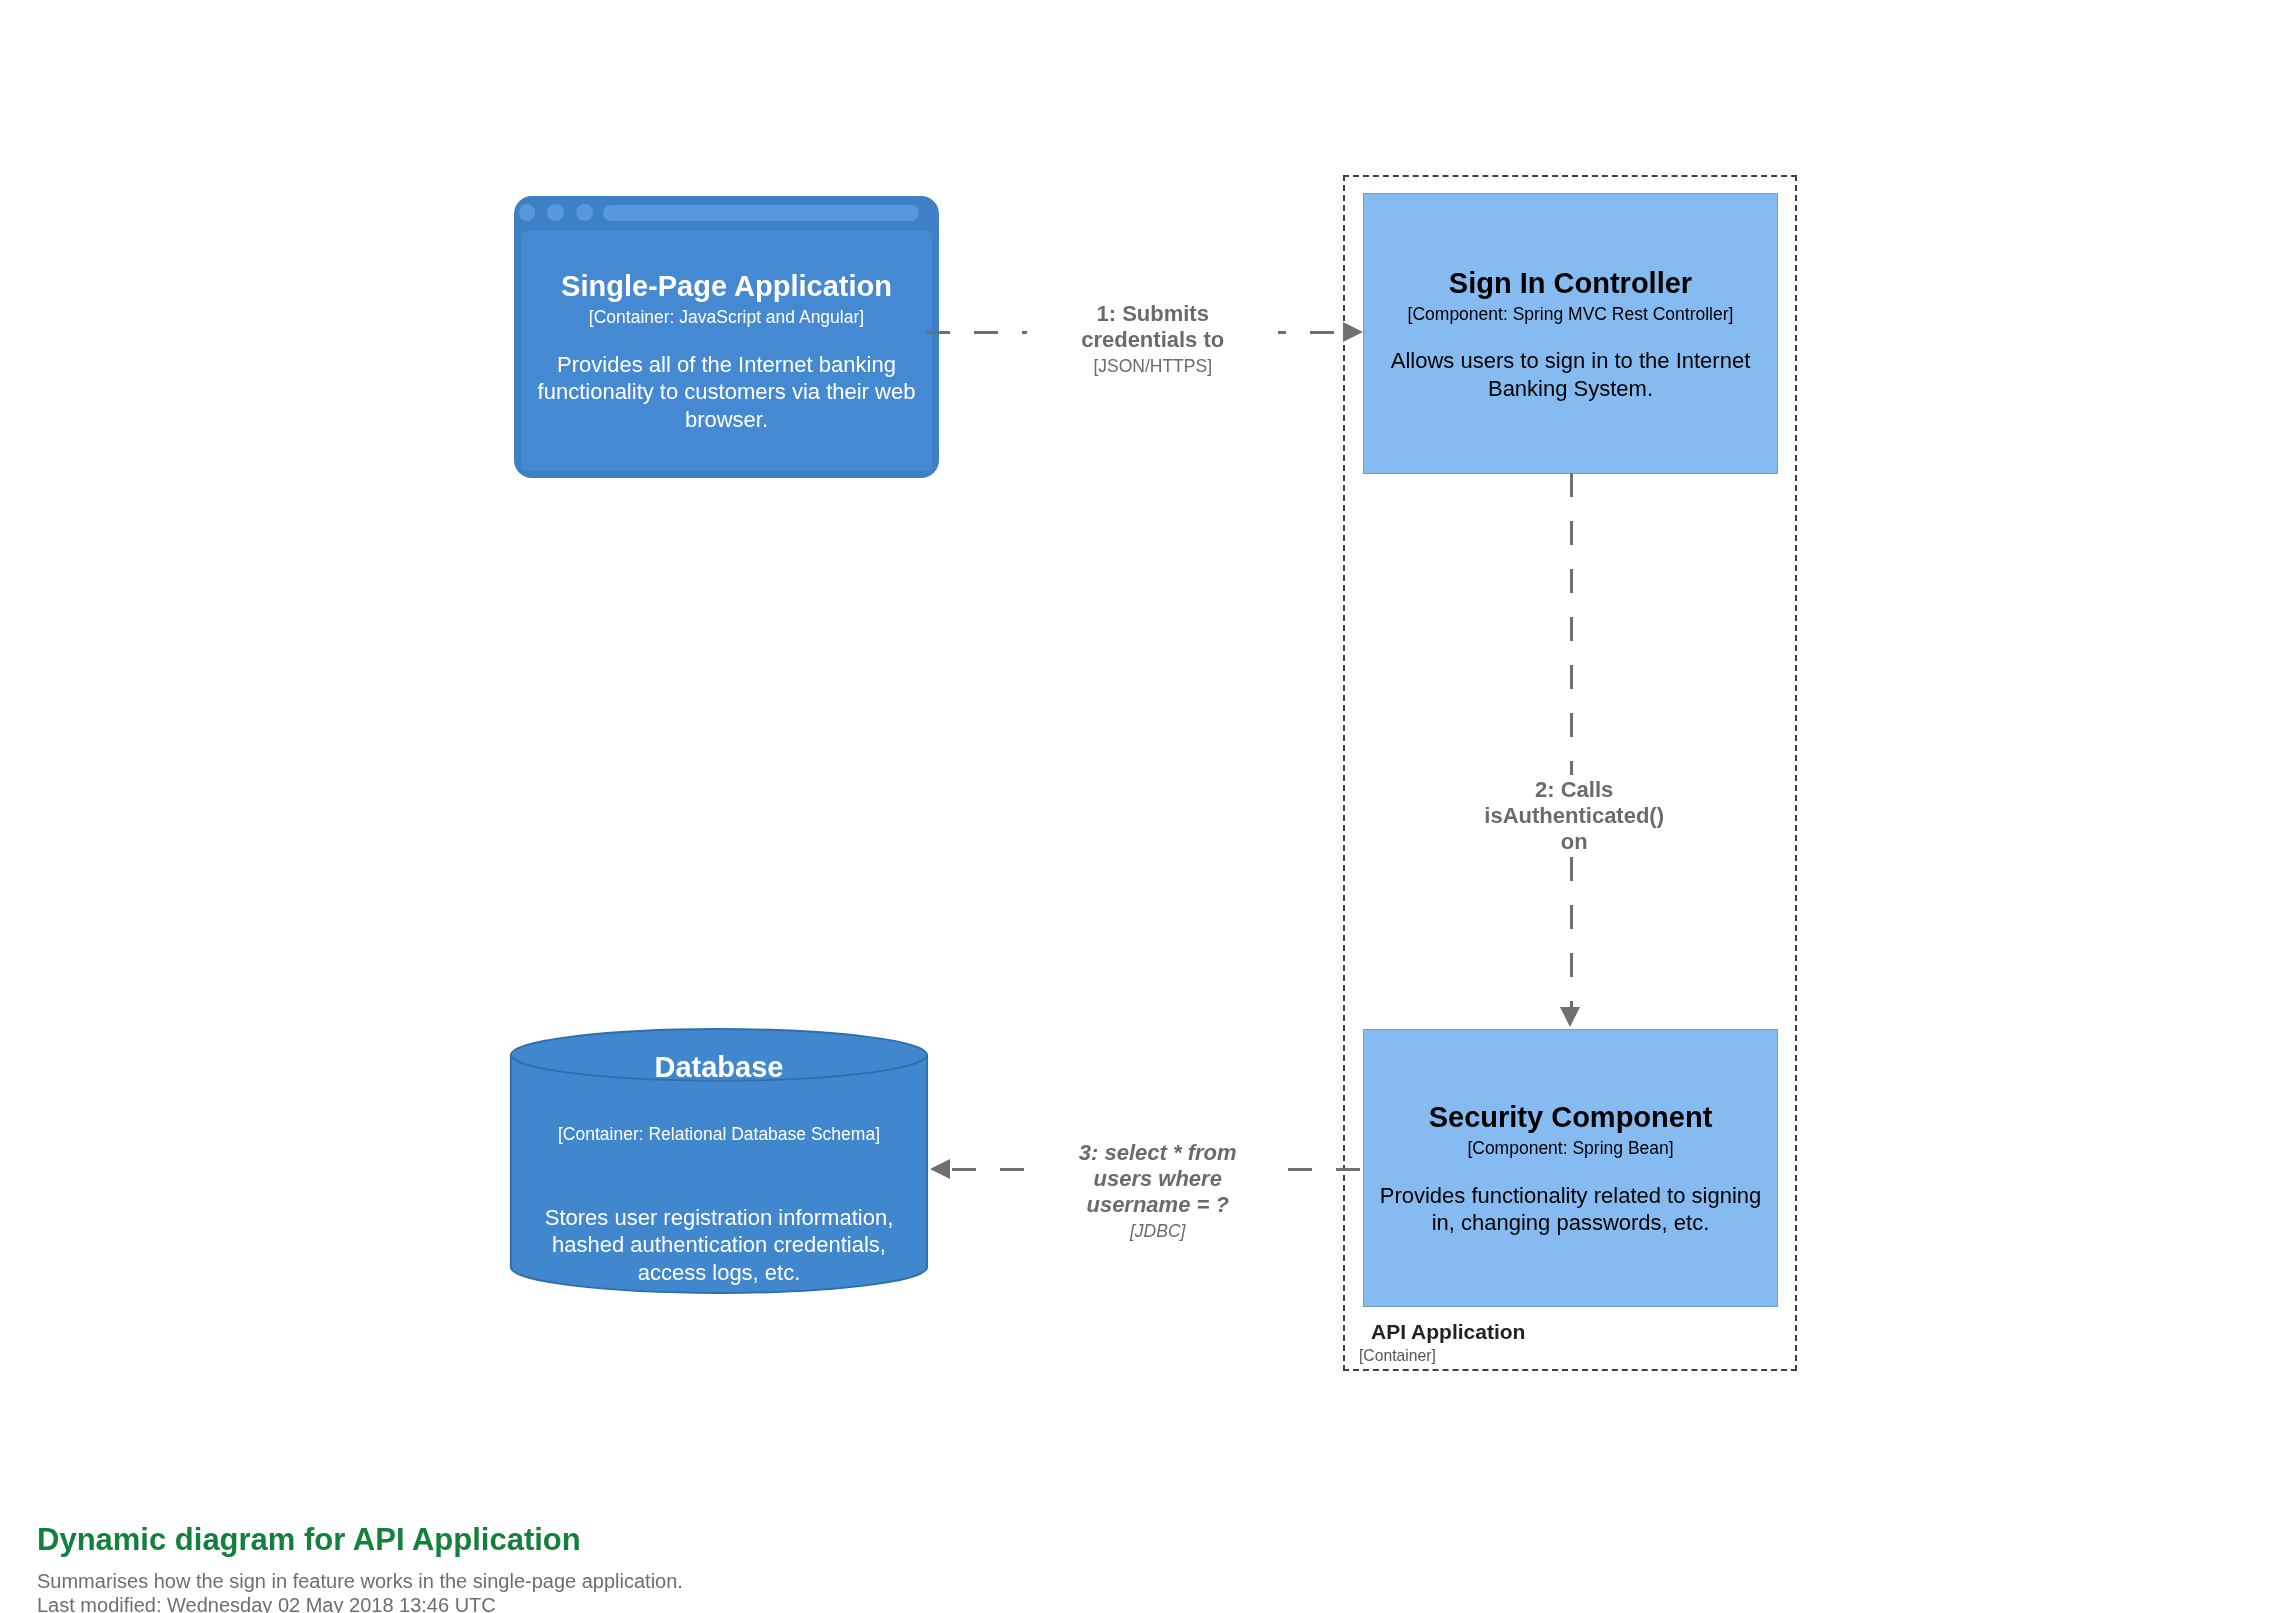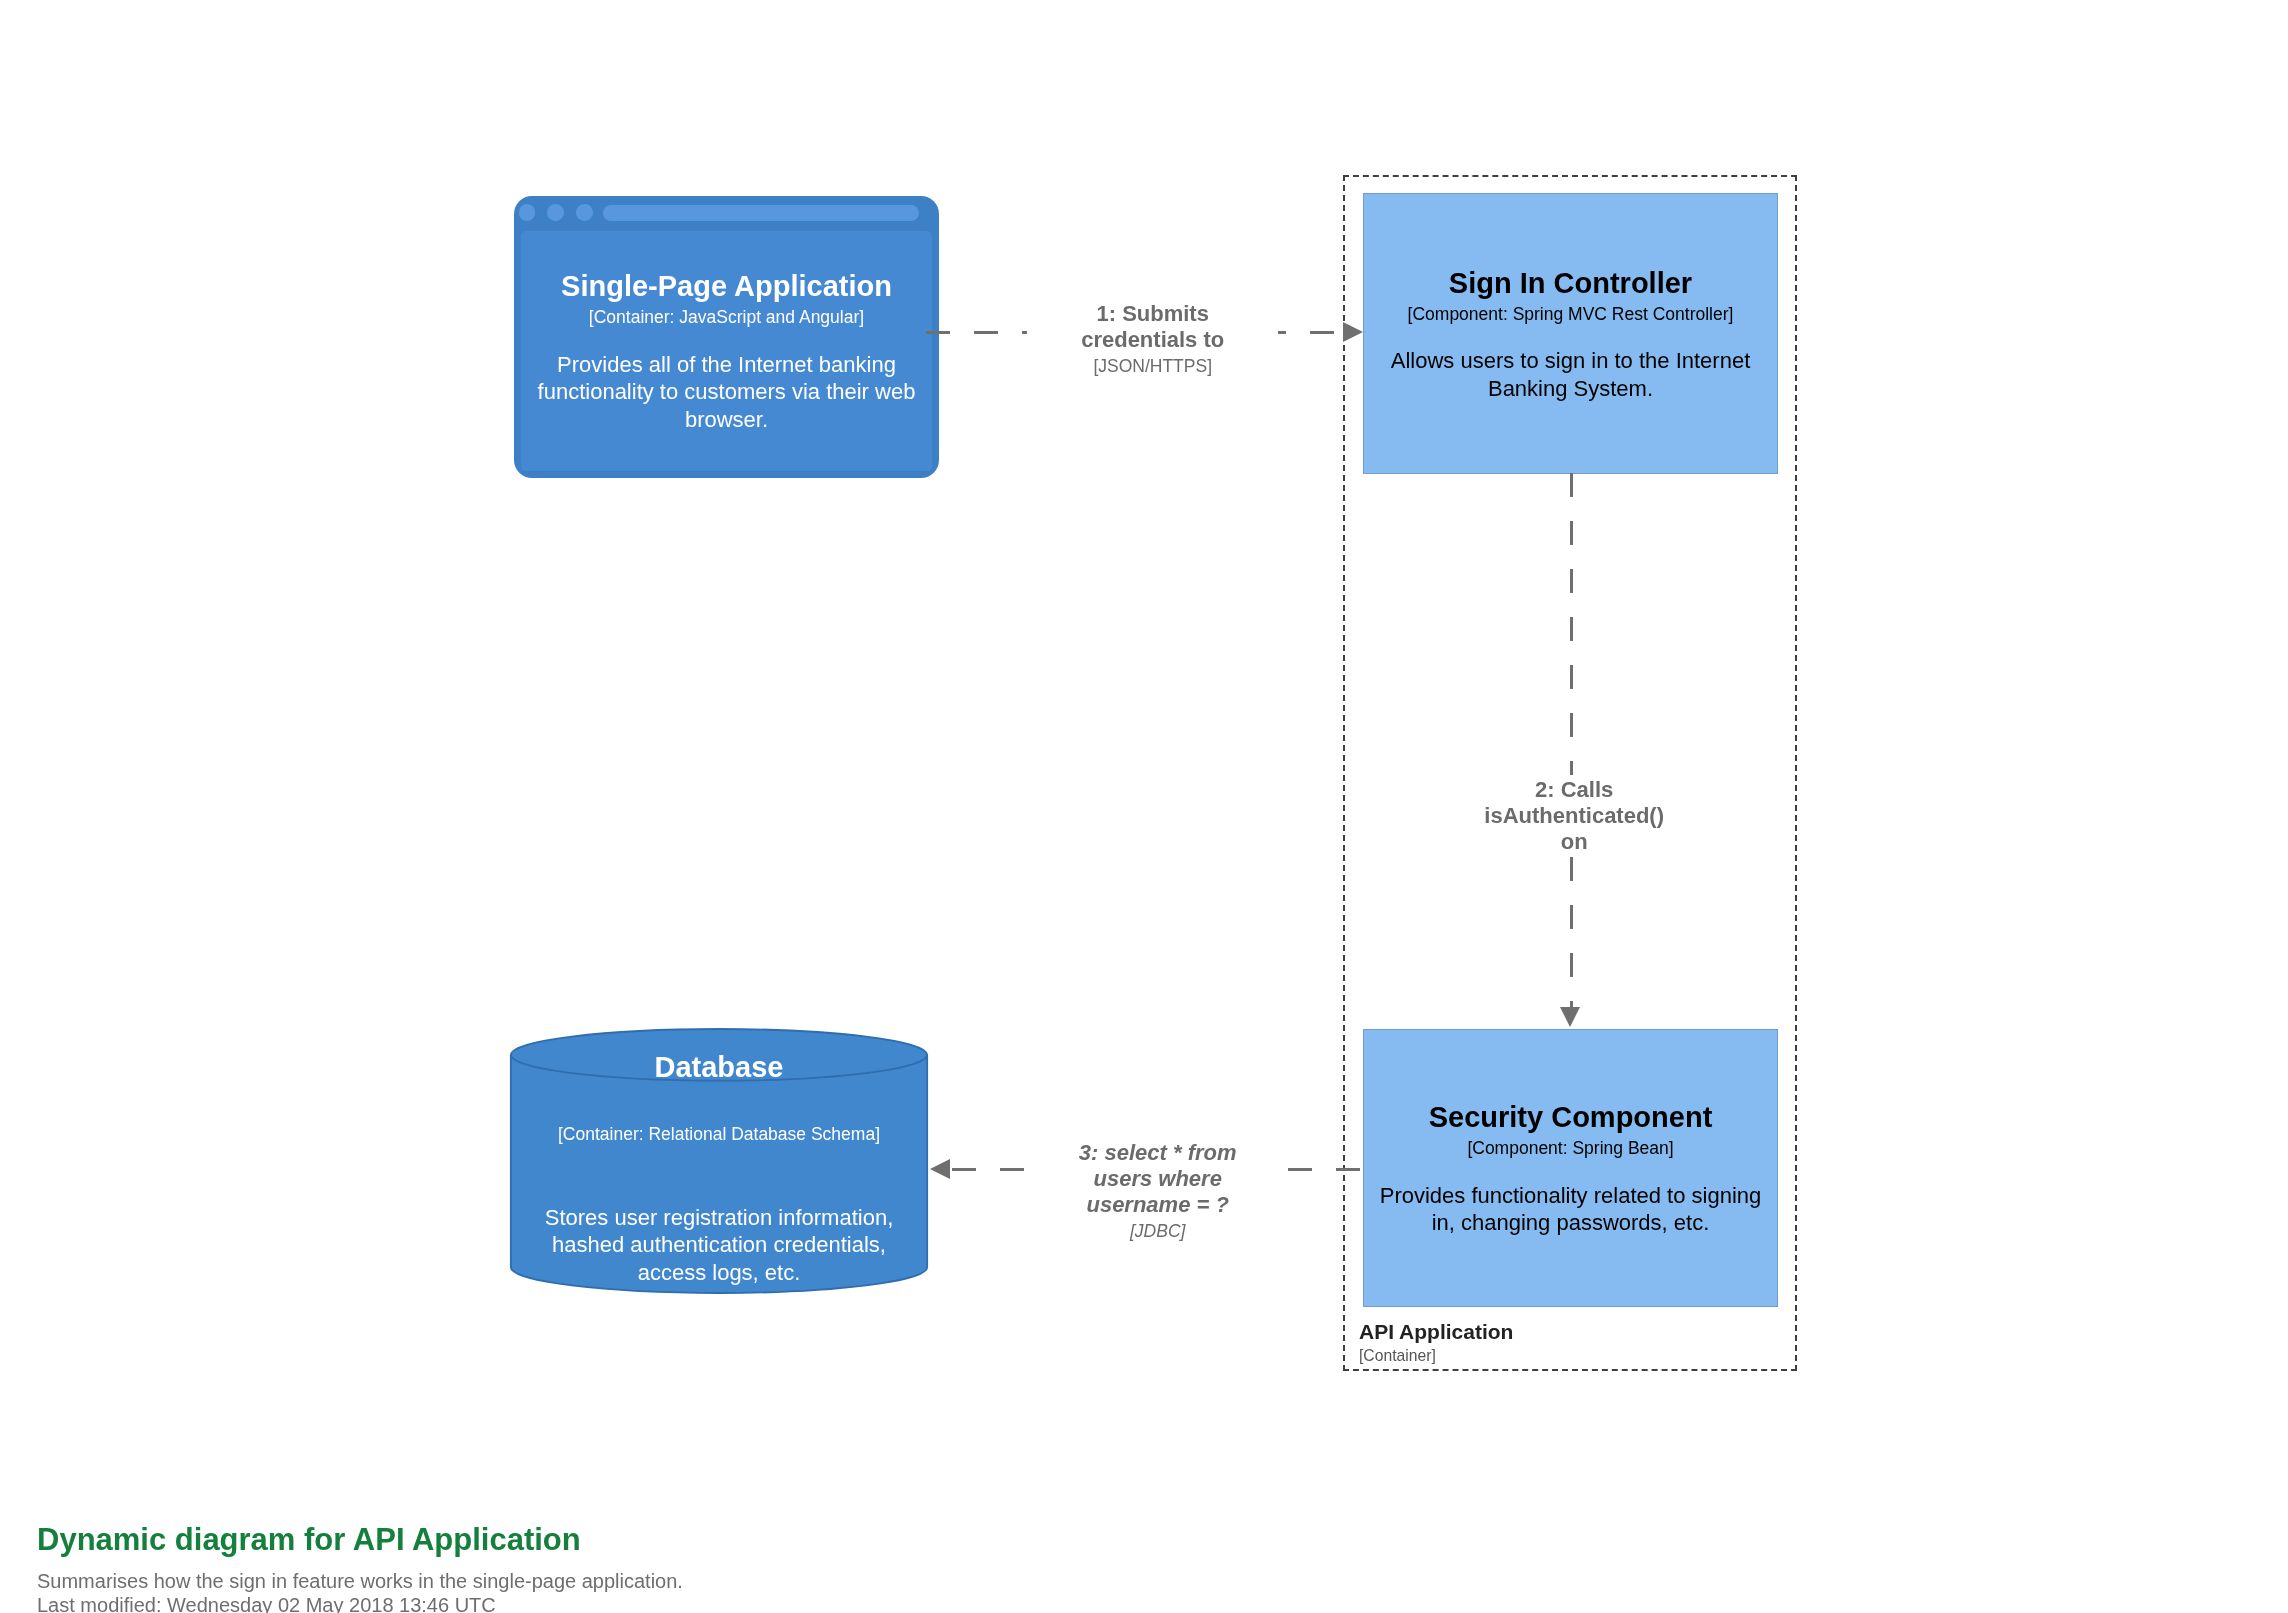--- a/index.html
+++ b/index.html
@@ -56,21 +56,21 @@
     color: #ffffff; display: flex; flex-direction: column;
     align-items: center; justify-content: center; text-align: center; padding: 0 9.2px; gap: 36px;
   }
 
   
   .boundary {
     position: absolute; left: 1343px; top: 175px; width: 454px; height: 1196px;
     border: 2.8px dashed #3f3f3f; box-sizing: border-box; z-index: 0;
   }
   .boundary-label { position: absolute; left: 1359px; top: 1319px; z-index: 1; }
-  .boundary-name  { font-weight: bold; font-size: 21px; color: #222222; line-height: 1.2; }
+  .boundary-name  { font-weight: bold; font-size: 21px; color: #222222; line-height: 1.2; margin-left: 12px; }
   .boundary-meta  { font-size: 15.7px; color: #555555; line-height: 1.2; margin-top: 2.8px; }
 
   
   .dash-h { position: absolute; height: 2.8px; z-index: 1;
     background: repeating-linear-gradient(90deg, #6f6f6f 0 24px, transparent 24px 48px); }
   .dash-v { position: absolute; width: 2.8px; z-index: 1;
     background: repeating-linear-gradient(180deg, #6f6f6f 0 24px, transparent 24px 48px); }
 
   .arrow { position: absolute; width: 0; height: 0; z-index: 4; }
   .arrow-right { border-style: solid; border-width: 10px 0 10px 20px;

